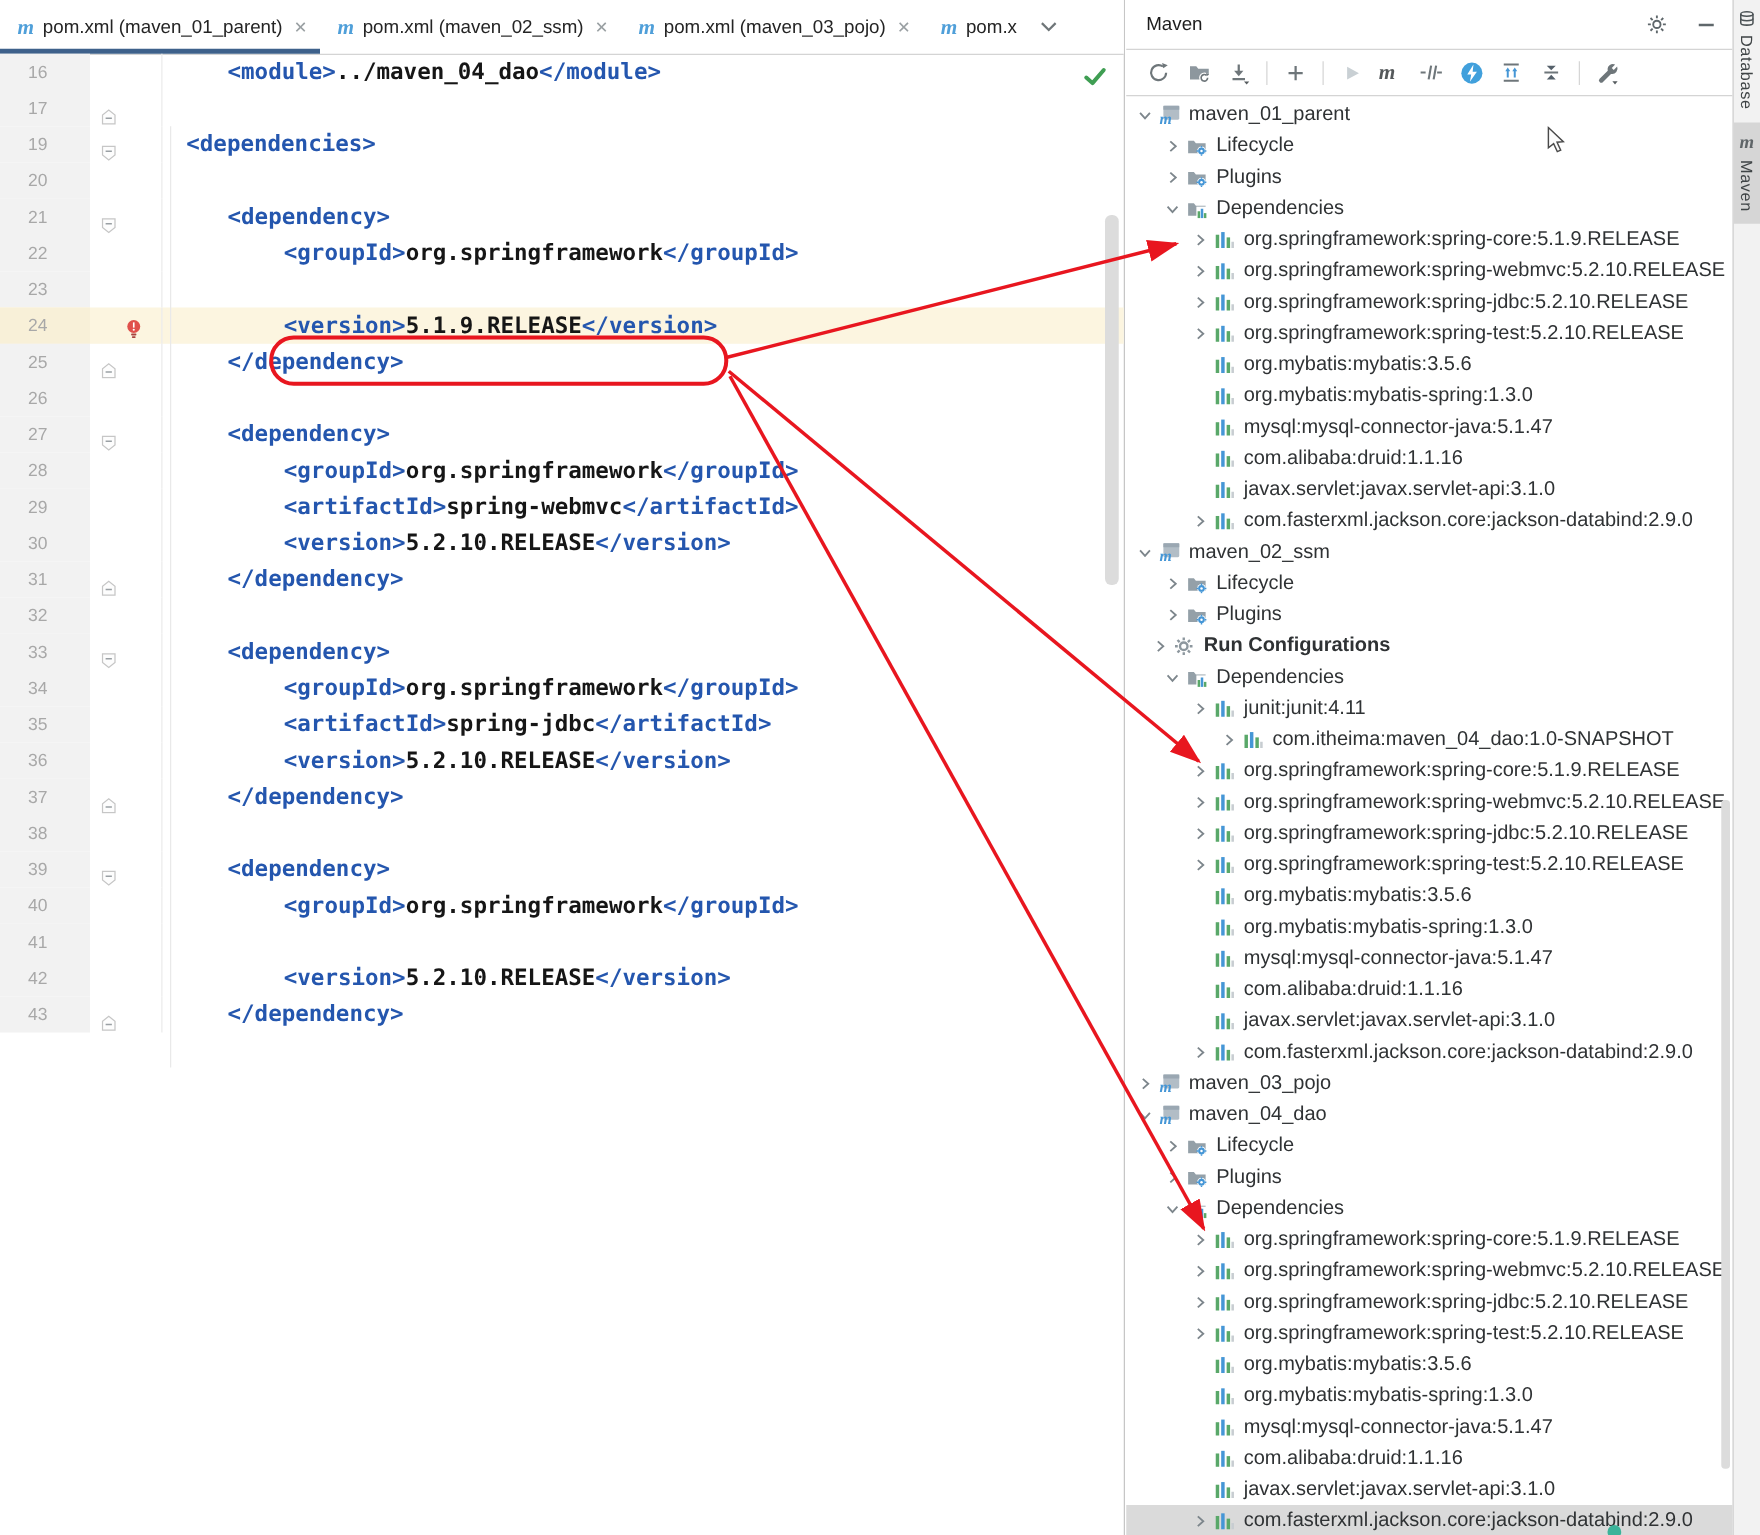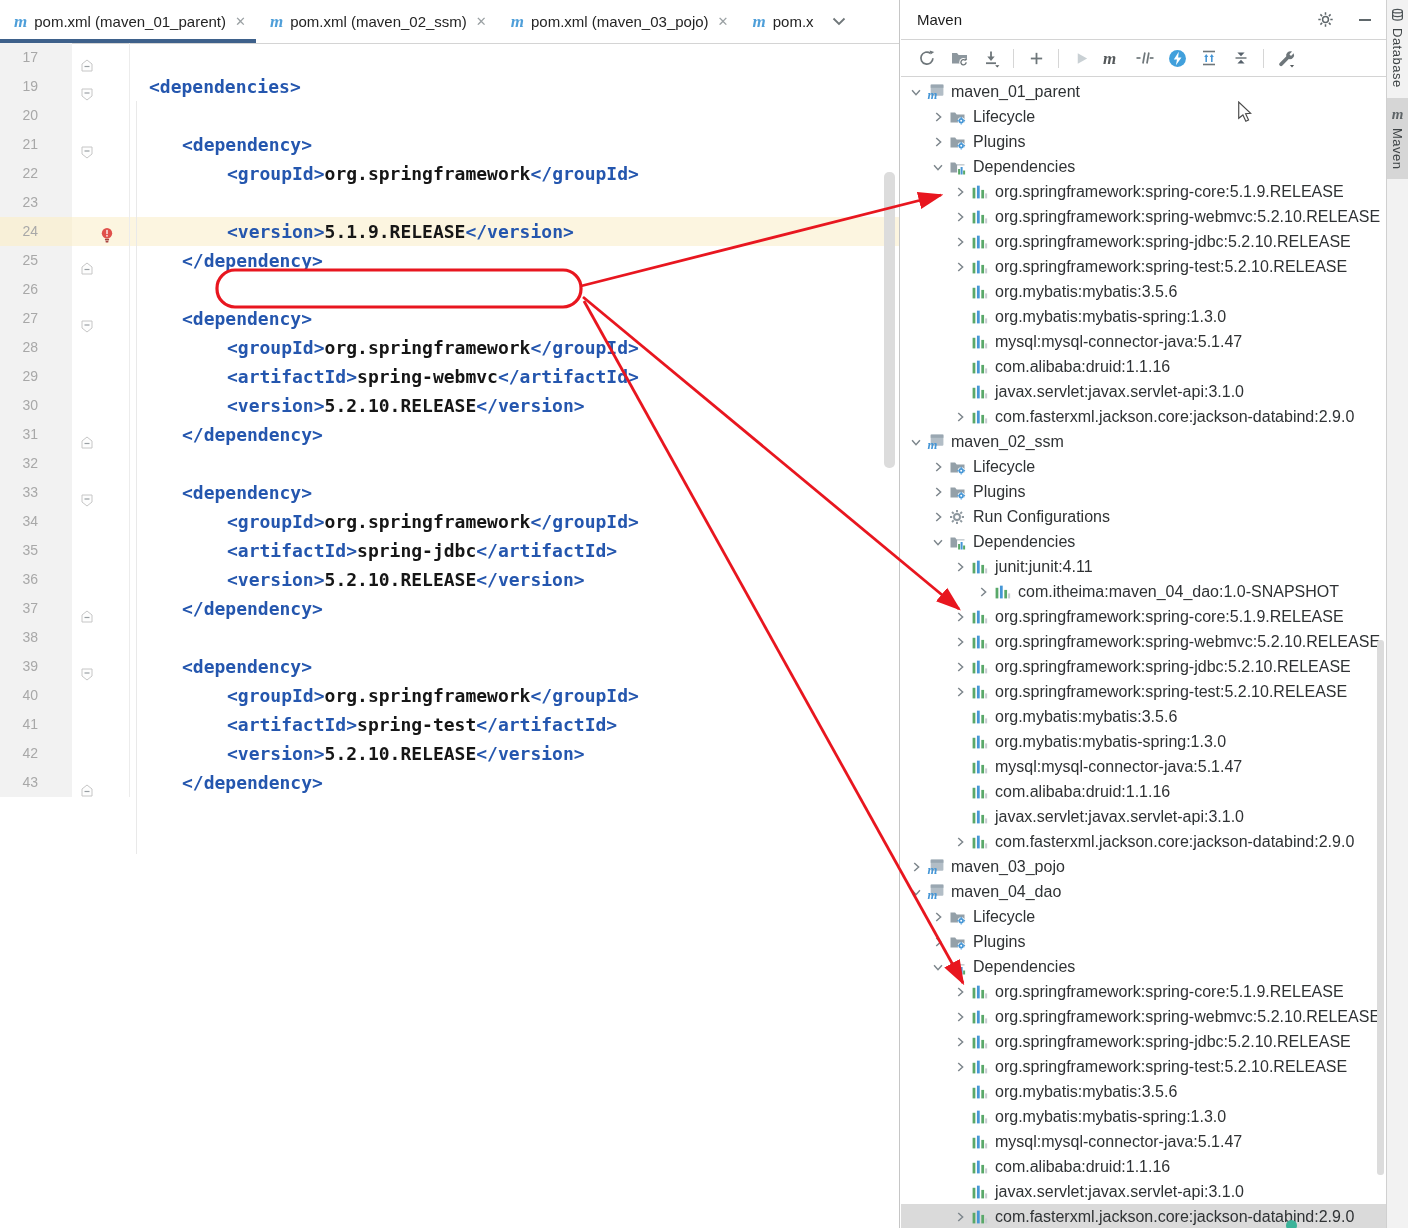--- a/index.html
+++ b/index.html
@@ -101,20 +101,23 @@
         <span>pom.x</span>
       </div>
       <div class="tab-chevron">
         <svg width="14" height="9" viewBox="0 0 14 9">
             <polyline points="1.5,1.5 7,7 12.5,1.5" fill="none" stroke="#6f7679" stroke-width="1.8"></polyline>
           </svg>
       </div>
     </div>
 
     <div id="code-lines">
+        <div class="code-row"><span class="ln">16</span><span class="fold"></span><span class="codetxt" style="padding-left: 52px;"><span class="c-tag">&lt;module&gt;</span><span class="c-text">../maven_04_dao</span><span class="c-tag">&lt;/module&gt;</span></span><span class="check16"><svg width="20" height="16" viewBox="0 0 20 16">
+              <polyline points="3,9 8,13.5 17,3" fill="none" stroke="#3f9e53" stroke-width="3.2" stroke-linecap="round" stroke-linejoin="round"></polyline>
+            </svg></span></div>
         <div class="code-row"><span class="ln">17</span><span class="fold"><span class="fm"><svg width="12" height="13" viewBox="0 0 12 13">
                 <path d="M1,12 H11 V5 L6,1 L1,5 Z" fill="#fdfdfd" stroke="#c6c6c6"></path>
                 <line x1="3.5" y1="7.5" x2="8.5" y2="7.5" stroke="#9aa0a4" stroke-width="1.2"></line>
               </svg></span></span></div>
         <div class="code-row"><span class="ln">19</span><span class="fold"><span class="fm"><svg width="12" height="13" viewBox="0 0 12 13">
                 <path d="M1,1 H11 V8 L6,12 L1,8 Z" fill="#fdfdfd" stroke="#c6c6c6"></path>
                 <line x1="3.5" y1="5" x2="8.5" y2="5" stroke="#9aa0a4" stroke-width="1.2"></line>
               </svg></span></span><span class="codetxt" style="padding-left: 7px; margin-left: 12px;"><span class="c-tag">&lt;dependencies&gt;</span></span></div>
         <div class="code-row"><span class="ln">20</span><span class="fold"></span><span class="codetxt" style="padding-left: 7px;"></span></div>
         <div class="code-row"><span class="ln">21</span><span class="fold"><span class="fm"><svg width="12" height="13" viewBox="0 0 12 13">
@@ -157,21 +160,21 @@
         <div class="code-row"><span class="ln">37</span><span class="fold"><span class="fm"><svg width="12" height="13" viewBox="0 0 12 13">
                 <path d="M1,12 H11 V5 L6,1 L1,5 Z" fill="#fdfdfd" stroke="#c6c6c6"></path>
                 <line x1="3.5" y1="7.5" x2="8.5" y2="7.5" stroke="#9aa0a4" stroke-width="1.2"></line>
               </svg></span></span><span class="codetxt" style="padding-left: 52px;"><span class="c-tag">&lt;/dependency&gt;</span></span></div>
         <div class="code-row"><span class="ln">38</span><span class="fold"></span><span class="codetxt" style="padding-left: 7px;"></span></div>
         <div class="code-row"><span class="ln">39</span><span class="fold"><span class="fm"><svg width="12" height="13" viewBox="0 0 12 13">
                 <path d="M1,1 H11 V8 L6,12 L1,8 Z" fill="#fdfdfd" stroke="#c6c6c6"></path>
                 <line x1="3.5" y1="5" x2="8.5" y2="5" stroke="#9aa0a4" stroke-width="1.2"></line>
               </svg></span></span><span class="codetxt" style="padding-left: 52px;"><span class="c-tag">&lt;dependency&gt;</span></span></div>
         <div class="code-row"><span class="ln">40</span><span class="fold"></span><span class="codetxt" style="padding-left: 97px;"><span class="c-tag">&lt;groupId&gt;</span><span class="c-text">org.springframework</span><span class="c-tag">&lt;/groupId&gt;</span></span></div>
-        <div class="code-row"><span class="ln">41</span><span class="fold"></span><span class="codetxt" style="padding-left: 97px;"><span class="c-tag">&lt;artifactId&gt;</span><span class="c-text">spring-test</span><span class="c-tag">&lt;/artifactId&gt;</span></span></div>
+        <div class="code-row"><span class="ln">41</span><span class="fold"></span></div>
         <div class="code-row"><span class="ln">42</span><span class="fold"></span><span class="codetxt" style="padding-left: 97px;"><span class="c-tag">&lt;version&gt;</span><span class="c-text">5.2.10.RELEASE</span><span class="c-tag">&lt;/version&gt;</span></span></div>
         <div class="code-row"><span class="ln">43</span><span class="fold"><span class="fm"><svg width="12" height="13" viewBox="0 0 12 13">
                 <path d="M1,12 H11 V5 L6,1 L1,5 Z" fill="#fdfdfd" stroke="#c6c6c6"></path>
                 <line x1="3.5" y1="7.5" x2="8.5" y2="7.5" stroke="#9aa0a4" stroke-width="1.2"></line>
               </svg></span></span><span class="codetxt" style="padding-left: 52px;"><span class="c-tag">&lt;/dependency&gt;</span></span></div>
       </div>
     <div id="indent-guide"></div>
     <div id="ed-scrollbar"></div>
   </div>
 
@@ -552,21 +555,21 @@
               <g stroke="#4596d6" stroke-width="1.2">
                 <line x1="11.7" y1="7.8" x2="11.7" y2="9"></line>
                 <line x1="11.7" y1="14.4" x2="11.7" y2="15.6"></line>
                 <line x1="7.8" y1="11.7" x2="9" y2="11.7"></line>
                 <line x1="14.4" y1="11.7" x2="15.6" y2="11.7"></line>
               </g>
             </svg>
           </span>
           <span class="tlabel">Plugins</span>
         </div>
-        <div class="tree-row" style="padding-left: 26px;">
+        <div class="tree-row" style="padding-left: 16px; font-weight: bold;">
           <span class="chev">
             <svg width="14" height="14" viewBox="0 0 16 16">
               <polyline points="6,3.5 11,8 6,12.5" fill="none" stroke="#7d868c" stroke-width="1.7"></polyline>
             </svg>
           </span>
           <span class="ticon">
             <svg width="16" height="16" viewBox="0 0 16 16">
               <g stroke="#8d979e" stroke-width="1.9" fill="none">
                 <circle cx="8" cy="8" r="3"></circle>
                 <path d="M8,1 V3.2 M8,12.8 V15 M1,8 H3.2 M12.8,8 H15 M3,3 L4.7,4.7 M11.3,11.3 L13,13 M13,3 L11.3,4.7 M4.7,11.3 L3,13"></path>

